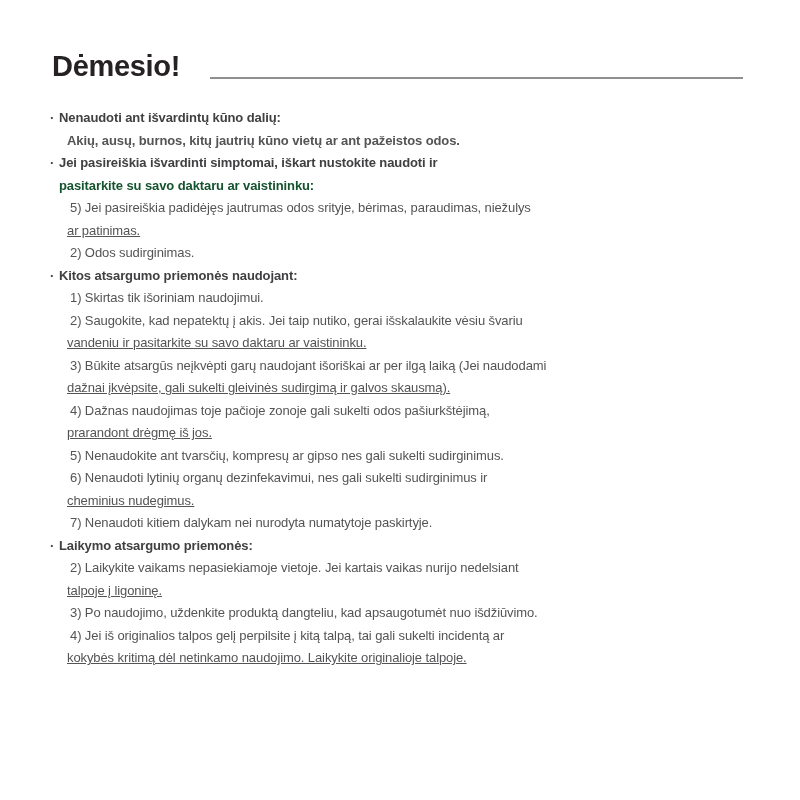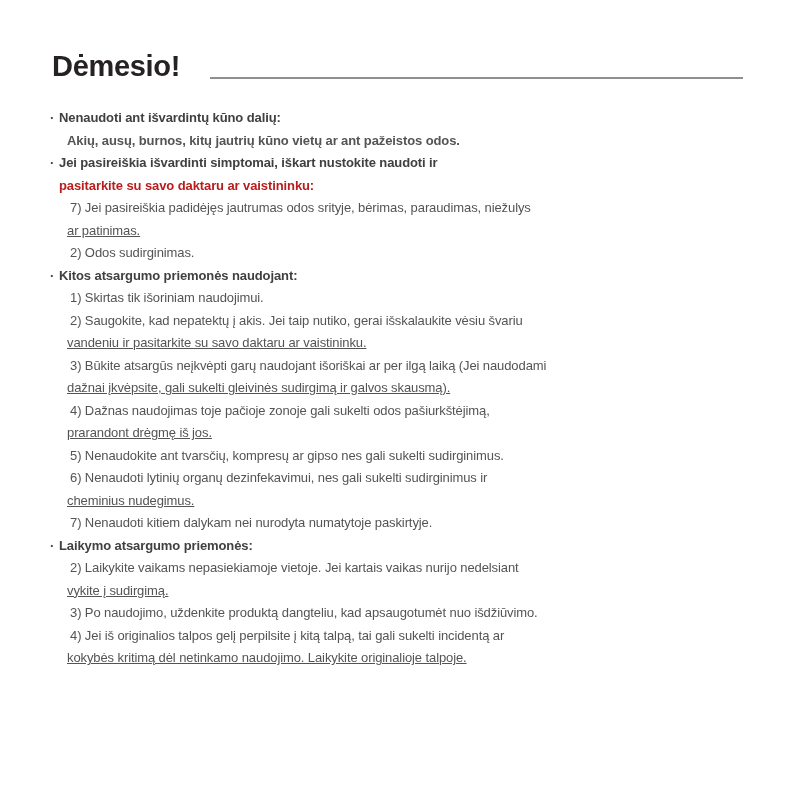--- a/index.html
+++ b/index.html
@@ -52,21 +52,21 @@
     font-weight: bold;
     color: #404042;
   }
   .line.bullet-bold .bullet {
     display: inline-block;
     width: 9px;
     font-weight: bold;
   }
   .line.bold-cont {
     font-weight: bold;
-    color: #b91c1c;
+    color: #14532d;
     margin-left: 9px;
   }
   .line.plain-indent {
     margin-left: 17px;
     font-weight: bold;
   }
   .line.numbered {
     margin-left: 20px;
     padding-left: 22px;
     text-indent: -22px;
@@ -83,35 +83,35 @@
   <div class="header">
     <div class="title">Dėmesio!</div>
     <div class="rule"></div>
   </div>
 
   <div class="body" id="body-lines">
       <div class="line bullet-bold"><span class="bullet">·</span><span>Nenaudoti ant išvardintų kūno dalių:</span></div>
       <div class="line plain-indent">Akių, ausų, burnos, kitų jautrių kūno vietų ar ant pažeistos odos.</div>
       <div class="line bullet-bold"><span class="bullet">·</span><span>Jei pasireiškia išvardinti simptomai, iškart nustokite naudoti ir</span></div>
       <div class="line bold-cont">pasitarkite su savo daktaru ar vaistininku:</div>
-      <div class="line numbered">7) Jei pasireiškia padidėjęs jautrumas odos srityje, bėrimas, paraudimas, niežulys</div>
+      <div class="line numbered">5) Jei pasireiškia padidėjęs jautrumas odos srityje, bėrimas, paraudimas, niežulys</div>
       <div class="line numbered-cont">ar patinimas.</div>
       <div class="line numbered">2) Odos sudirginimas.</div>
       <div class="line bullet-bold"><span class="bullet">·</span><span>Kitos atsargumo priemonės naudojant:</span></div>
       <div class="line numbered">1) Skirtas tik išoriniam naudojimui.</div>
       <div class="line numbered">2) Saugokite, kad nepatektų į akis. Jei taip nutiko, gerai išskalaukite vėsiu švariu</div>
       <div class="line numbered-cont">vandeniu ir pasitarkite su savo daktaru ar vaistininku.</div>
       <div class="line numbered">3) Būkite atsargūs neįkvėpti garų naudojant išoriškai ar per ilgą laiką (Jei naudodami</div>
       <div class="line numbered-cont">dažnai įkvėpsite, gali sukelti gleivinės sudirgimą ir galvos skausmą).</div>
       <div class="line numbered">4) Dažnas naudojimas toje pačioje zonoje gali sukelti odos pašiurkštėjimą,</div>
       <div class="line numbered-cont">prarandont drėgmę iš jos.</div>
       <div class="line numbered">5) Nenaudokite ant tvarsčių, kompresų ar gipso nes gali sukelti sudirginimus.</div>
       <div class="line numbered">6) Nenaudoti lytinių organų dezinfekavimui, nes gali sukelti sudirginimus ir</div>
       <div class="line numbered-cont">cheminius nudegimus.</div>
       <div class="line numbered">7) Nenaudoti kitiem dalykam nei nurodyta numatytoje paskirtyje.</div>
       <div class="line bullet-bold"><span class="bullet">·</span><span>Laikymo atsargumo priemonės:</span></div>
       <div class="line numbered">2) Laikykite vaikams nepasiekiamoje vietoje. Jei kartais vaikas nurijo nedelsiant</div>
-      <div class="line numbered-cont">vykite į sudirgimą.</div>
+      <div class="line numbered-cont">talpoje į ligoninę.</div>
       <div class="line numbered">3) Po naudojimo, uždenkite produktą dangteliu, kad apsaugotumėt nuo išdžiūvimo.</div>
       <div class="line numbered">4) Jei iš originalios talpos gelį perpilsite į kitą talpą, tai gali sukelti incidentą ar</div>
       <div class="line numbered-cont">kokybės kritimą dėl netinkamo naudojimo. Laikykite originalioje talpoje.</div>
     </div>
 </div>
 
 </body></html>

